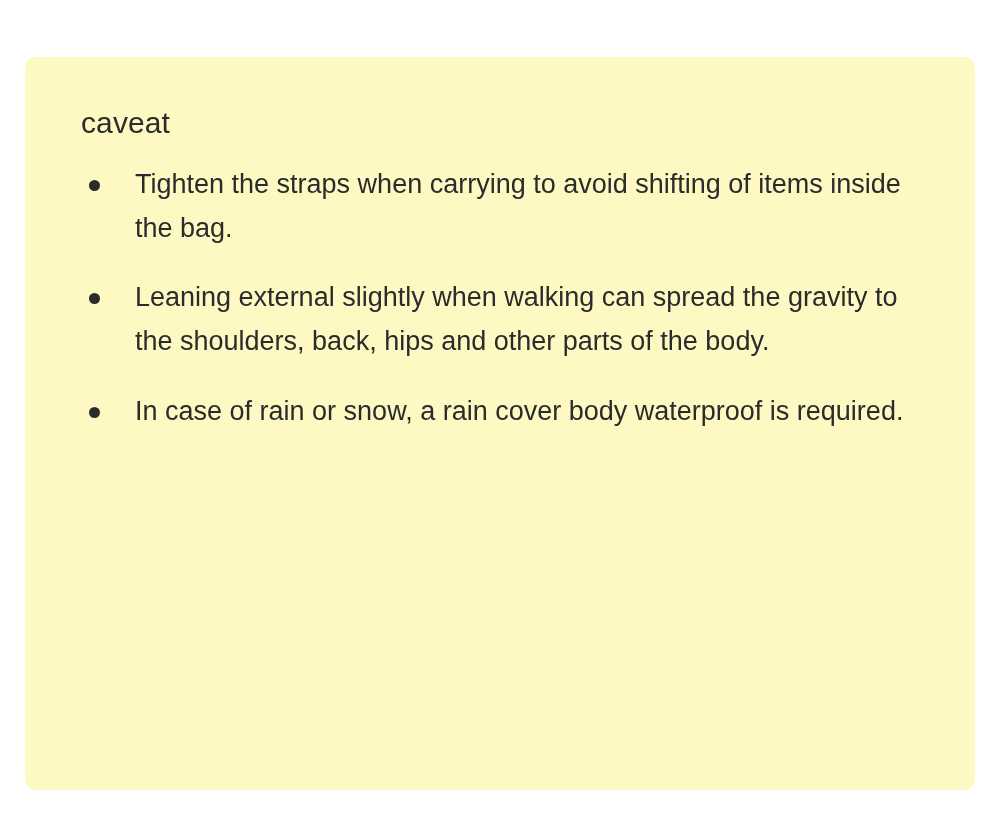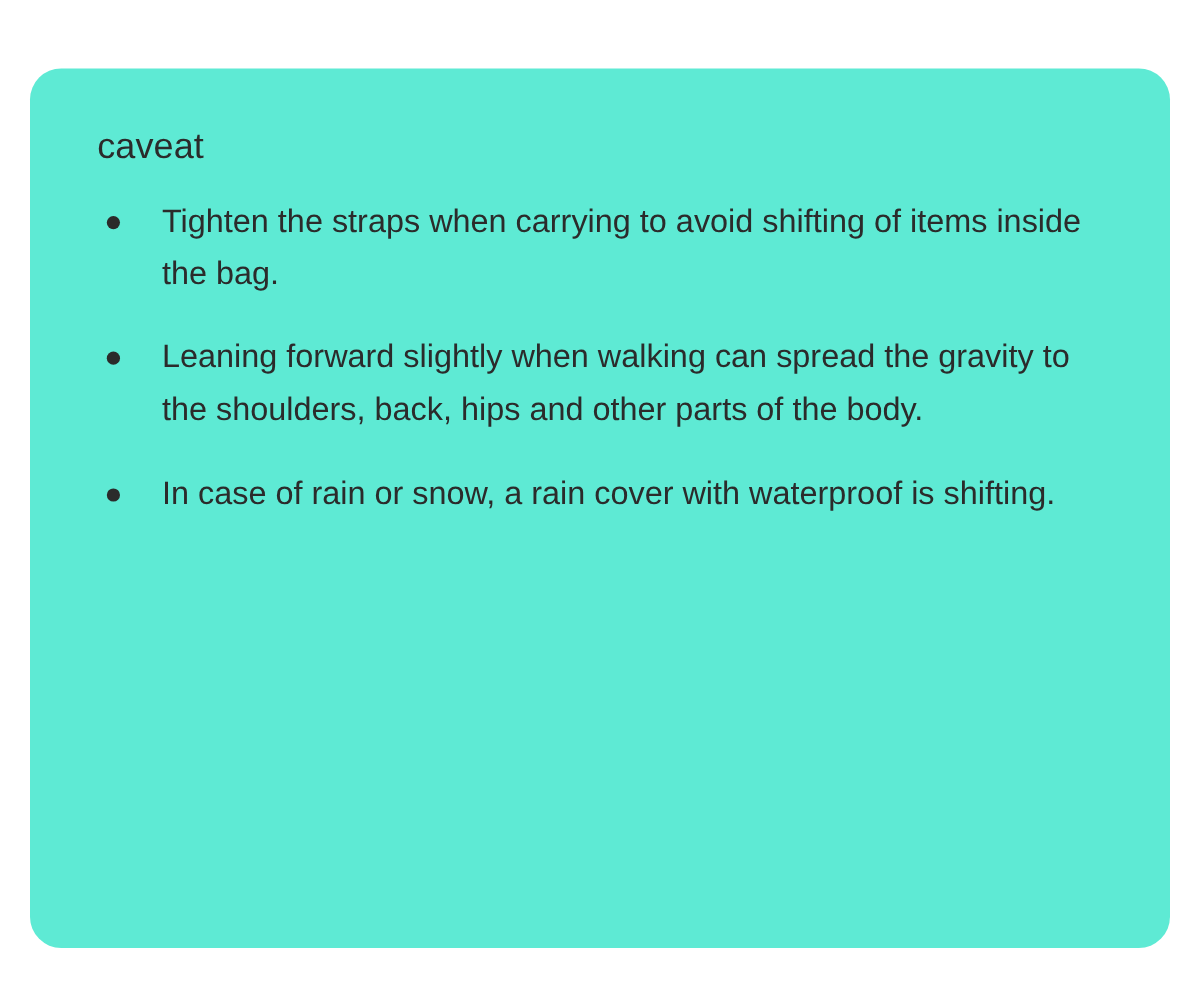--- a/index.html
+++ b/index.html
@@ -19,22 +19,22 @@
     position: relative;
     background: #ffffff;
     box-sizing: border-box;
   }
   .card {
     position: absolute;
     left: 25px;
     top: 57px;
     width: 950px;
     height: 733px;
-    background: #5eead4;
-    border-radius: 26px;
+    background: #fef9c3;
+    border-radius: 10px;
     box-sizing: border-box;
     padding: 48px 56px 40px 56px;
   }
   .card-title {
     font-size: 30px;
     line-height: 1.2;
     color: #2b2b2b;
     font-weight: 400;
     margin: 0 0 22px 0;
     letter-spacing: 0.1px;
@@ -77,21 +77,21 @@
 <div class="page">
   <div class="card">
     <h1 class="card-title">caveat</h1>
     <ul class="bullet-list">
       <li class="bullet-item">
         <span class="bullet-dot"></span>
         <span class="bullet-text">Tighten the straps when carrying to avoid shifting of items inside the bag.</span>
       </li>
       <li class="bullet-item">
         <span class="bullet-dot"></span>
-        <span class="bullet-text">Leaning forward slightly when walking can spread the gravity to the shoulders, back, hips and other parts of the body.</span>
+        <span class="bullet-text">Leaning external slightly when walking can spread the gravity to the shoulders, back, hips and other parts of the body.</span>
       </li>
       <li class="bullet-item">
         <span class="bullet-dot"></span>
-        <span class="bullet-text">In case of rain or snow, a rain cover with waterproof is shifting.</span>
+        <span class="bullet-text">In case of rain or snow, a rain cover body waterproof is required.</span>
       </li>
     </ul>
   </div>
 </div>
 
 </body></html>

